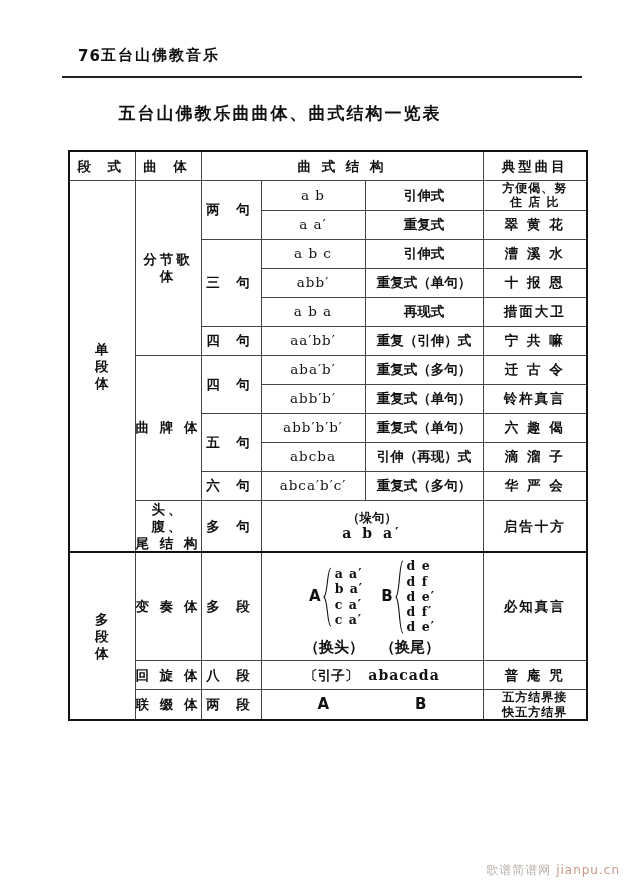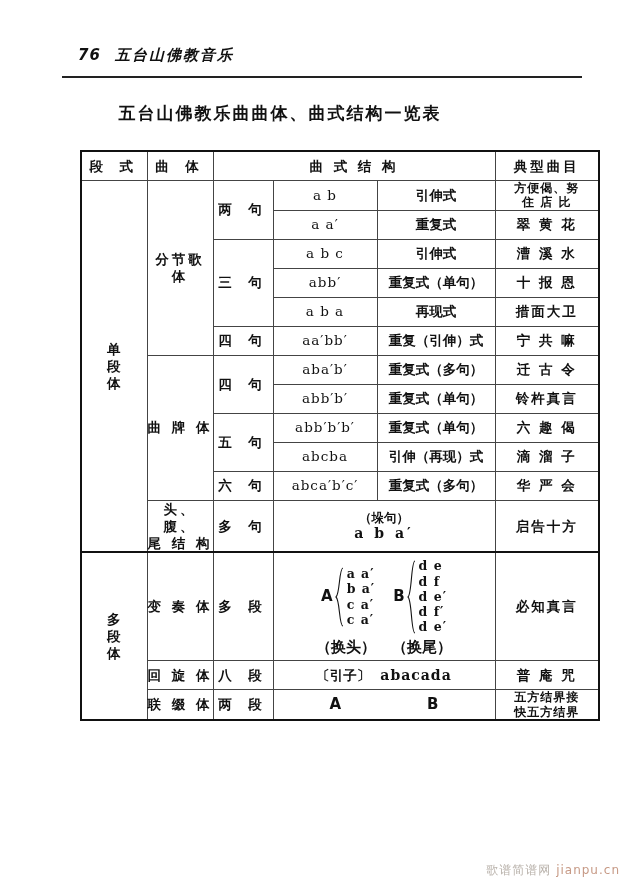--- a/index.html
+++ b/index.html
@@ -14,24 +14,23 @@
   .page {
     position:relative;
     width:640px; height:889px;
     box-sizing:border-box;
   }
 
   
   .runhead {
     position:absolute;
     left:78px; top:46px;
-    display:flex; align-items:flex-start; gap:14px;
+    display:flex; align-items:center; 
     font-size:15px; font-weight:bold;
     letter-spacing:1px;
-    font-style:italic;
   }
   .runhead .folio { font-size:15px; font-weight:bold; }
   .runhead .bookname { font-size:15px; font-weight:bold; letter-spacing:2px; }
   .runrule {
     position:absolute;
     left:62px; top:76px; width:520px; height:2px;
     background:#222;
   }
 
   
@@ -39,21 +38,21 @@
     position:absolute;
     left:0; top:102px; width:560px;
     text-align:center;
     font-size:17px; font-weight:bold;
     letter-spacing:2px;
   }
 
   
   .tbl-wrap {
     position:absolute;
-    left:80px; top:150px;
+    left:68px; top:150px;
     width:410px;
   }
   table.maintbl {
     border-collapse:collapse;
     width:518px;
     table-layout:fixed;
     border:2px solid #111;
   }
   table.maintbl td {
     border:1px solid #444;

